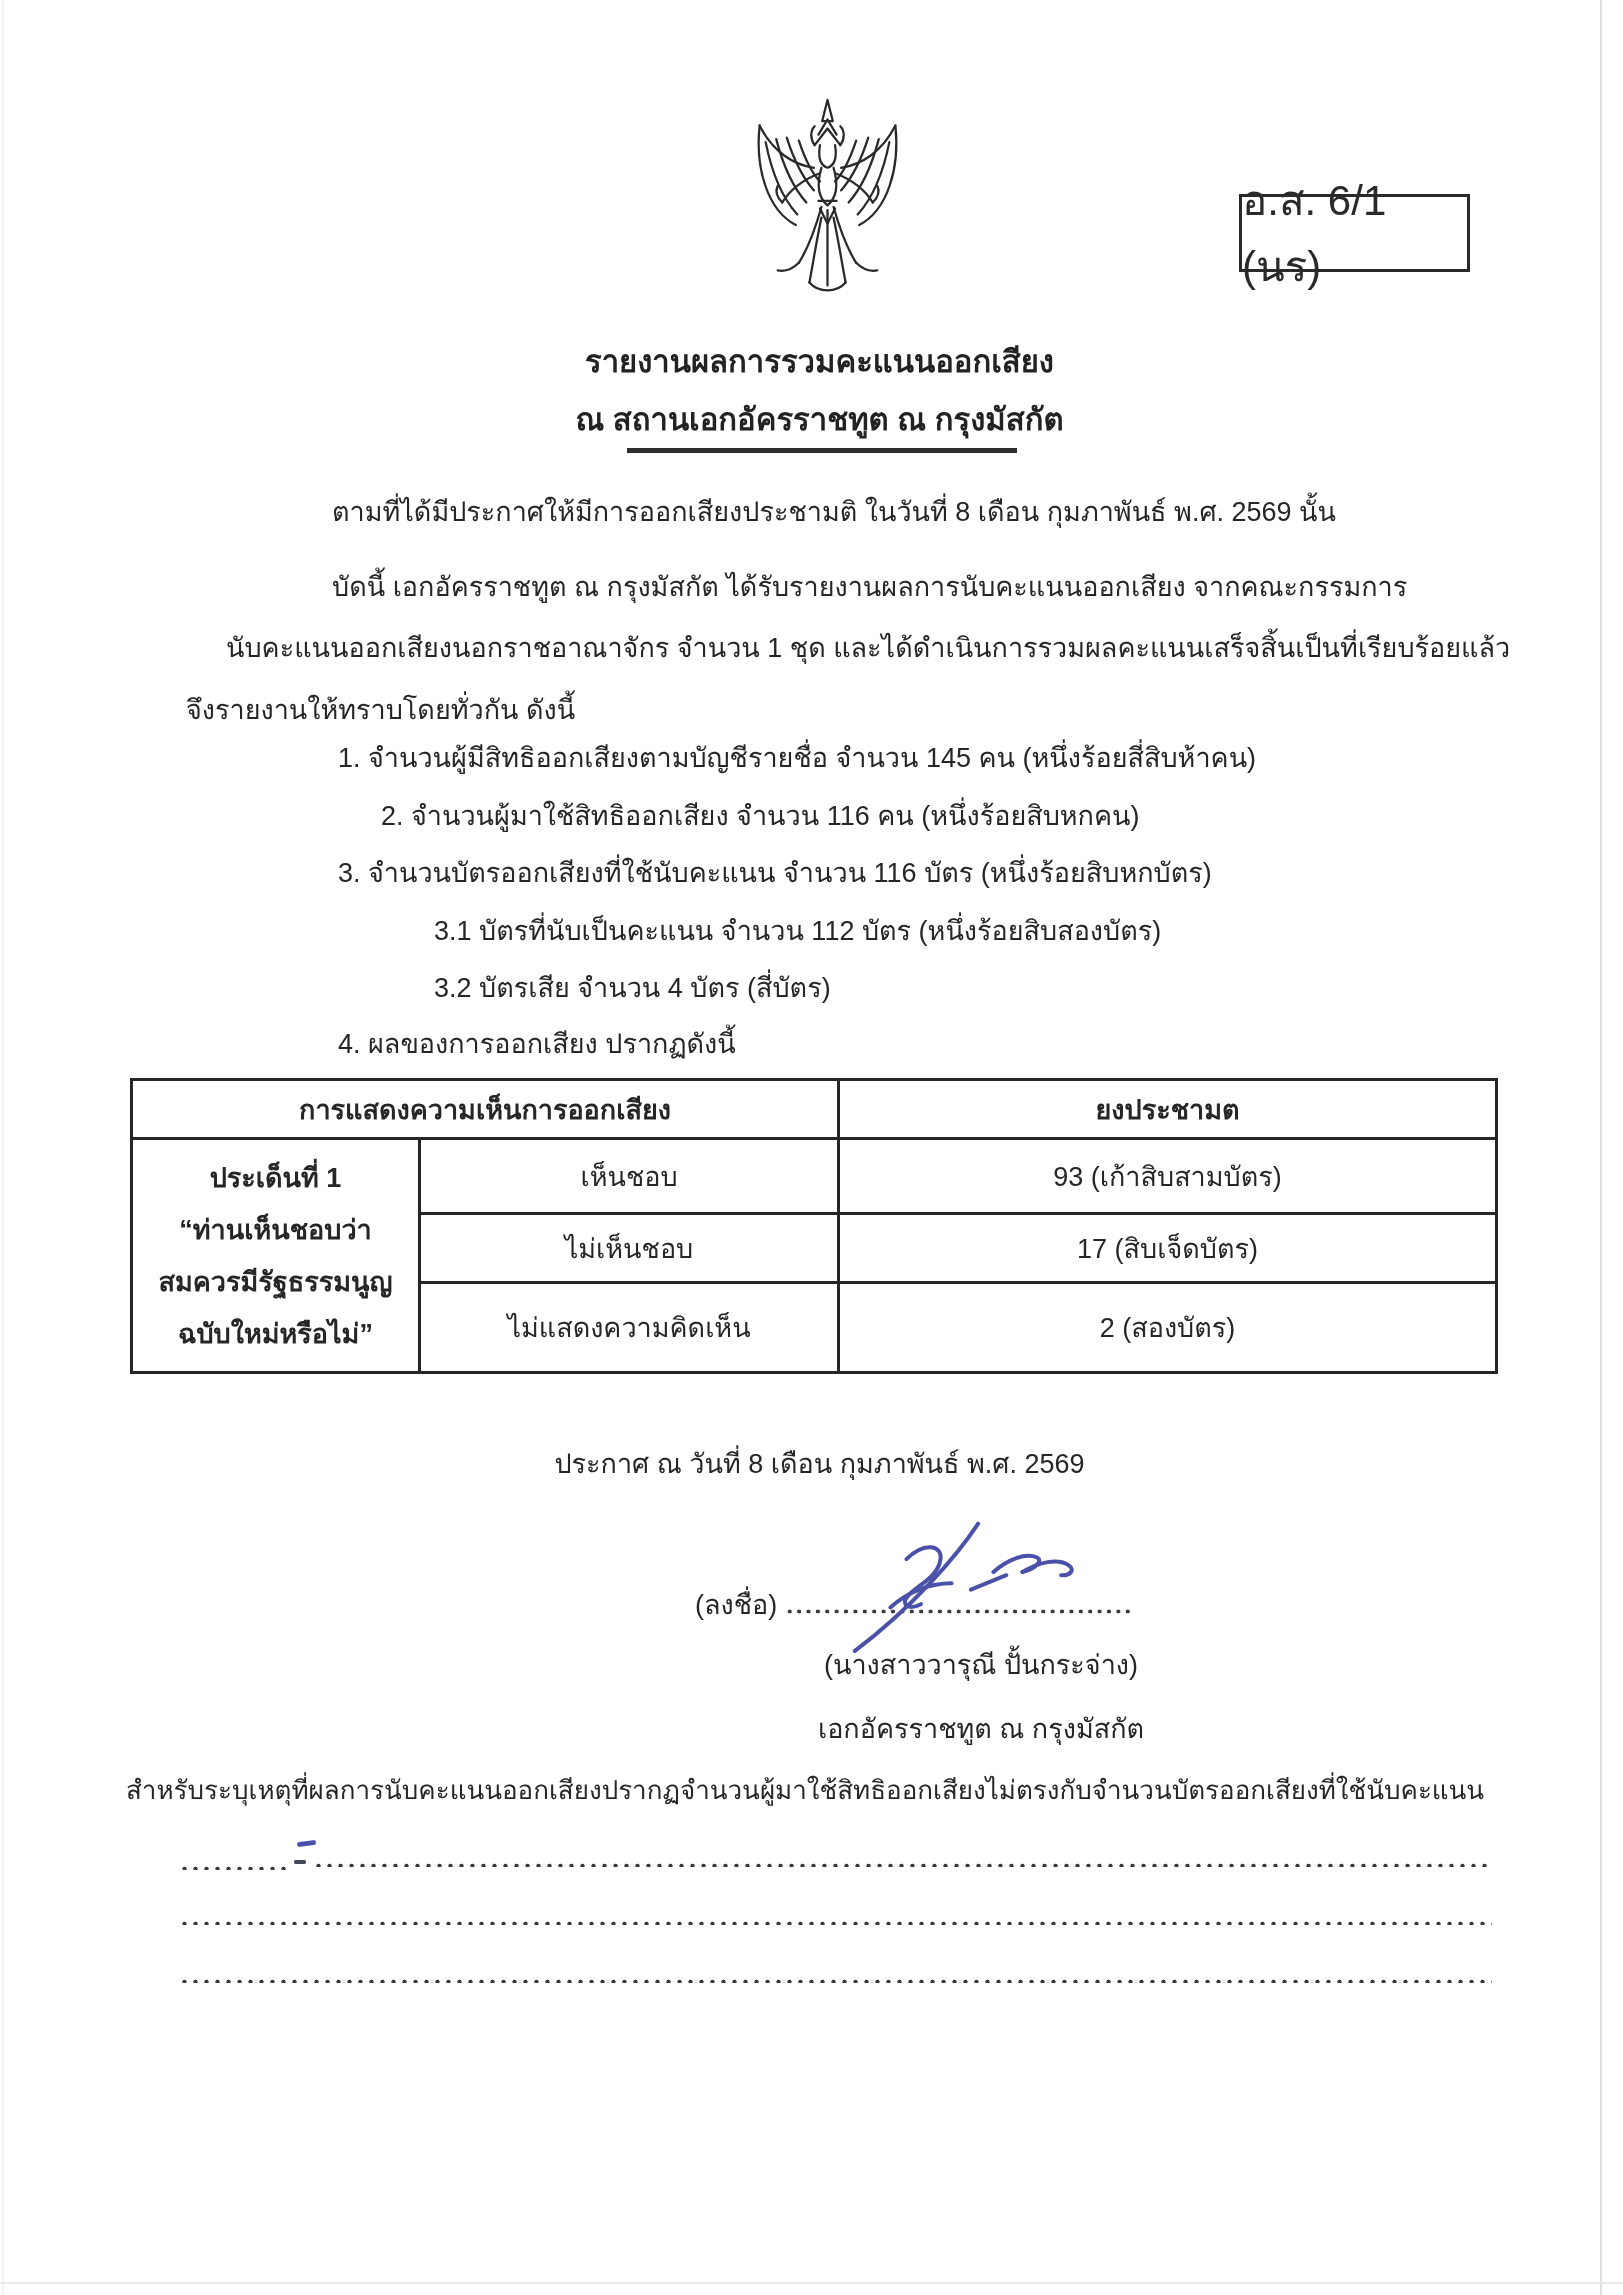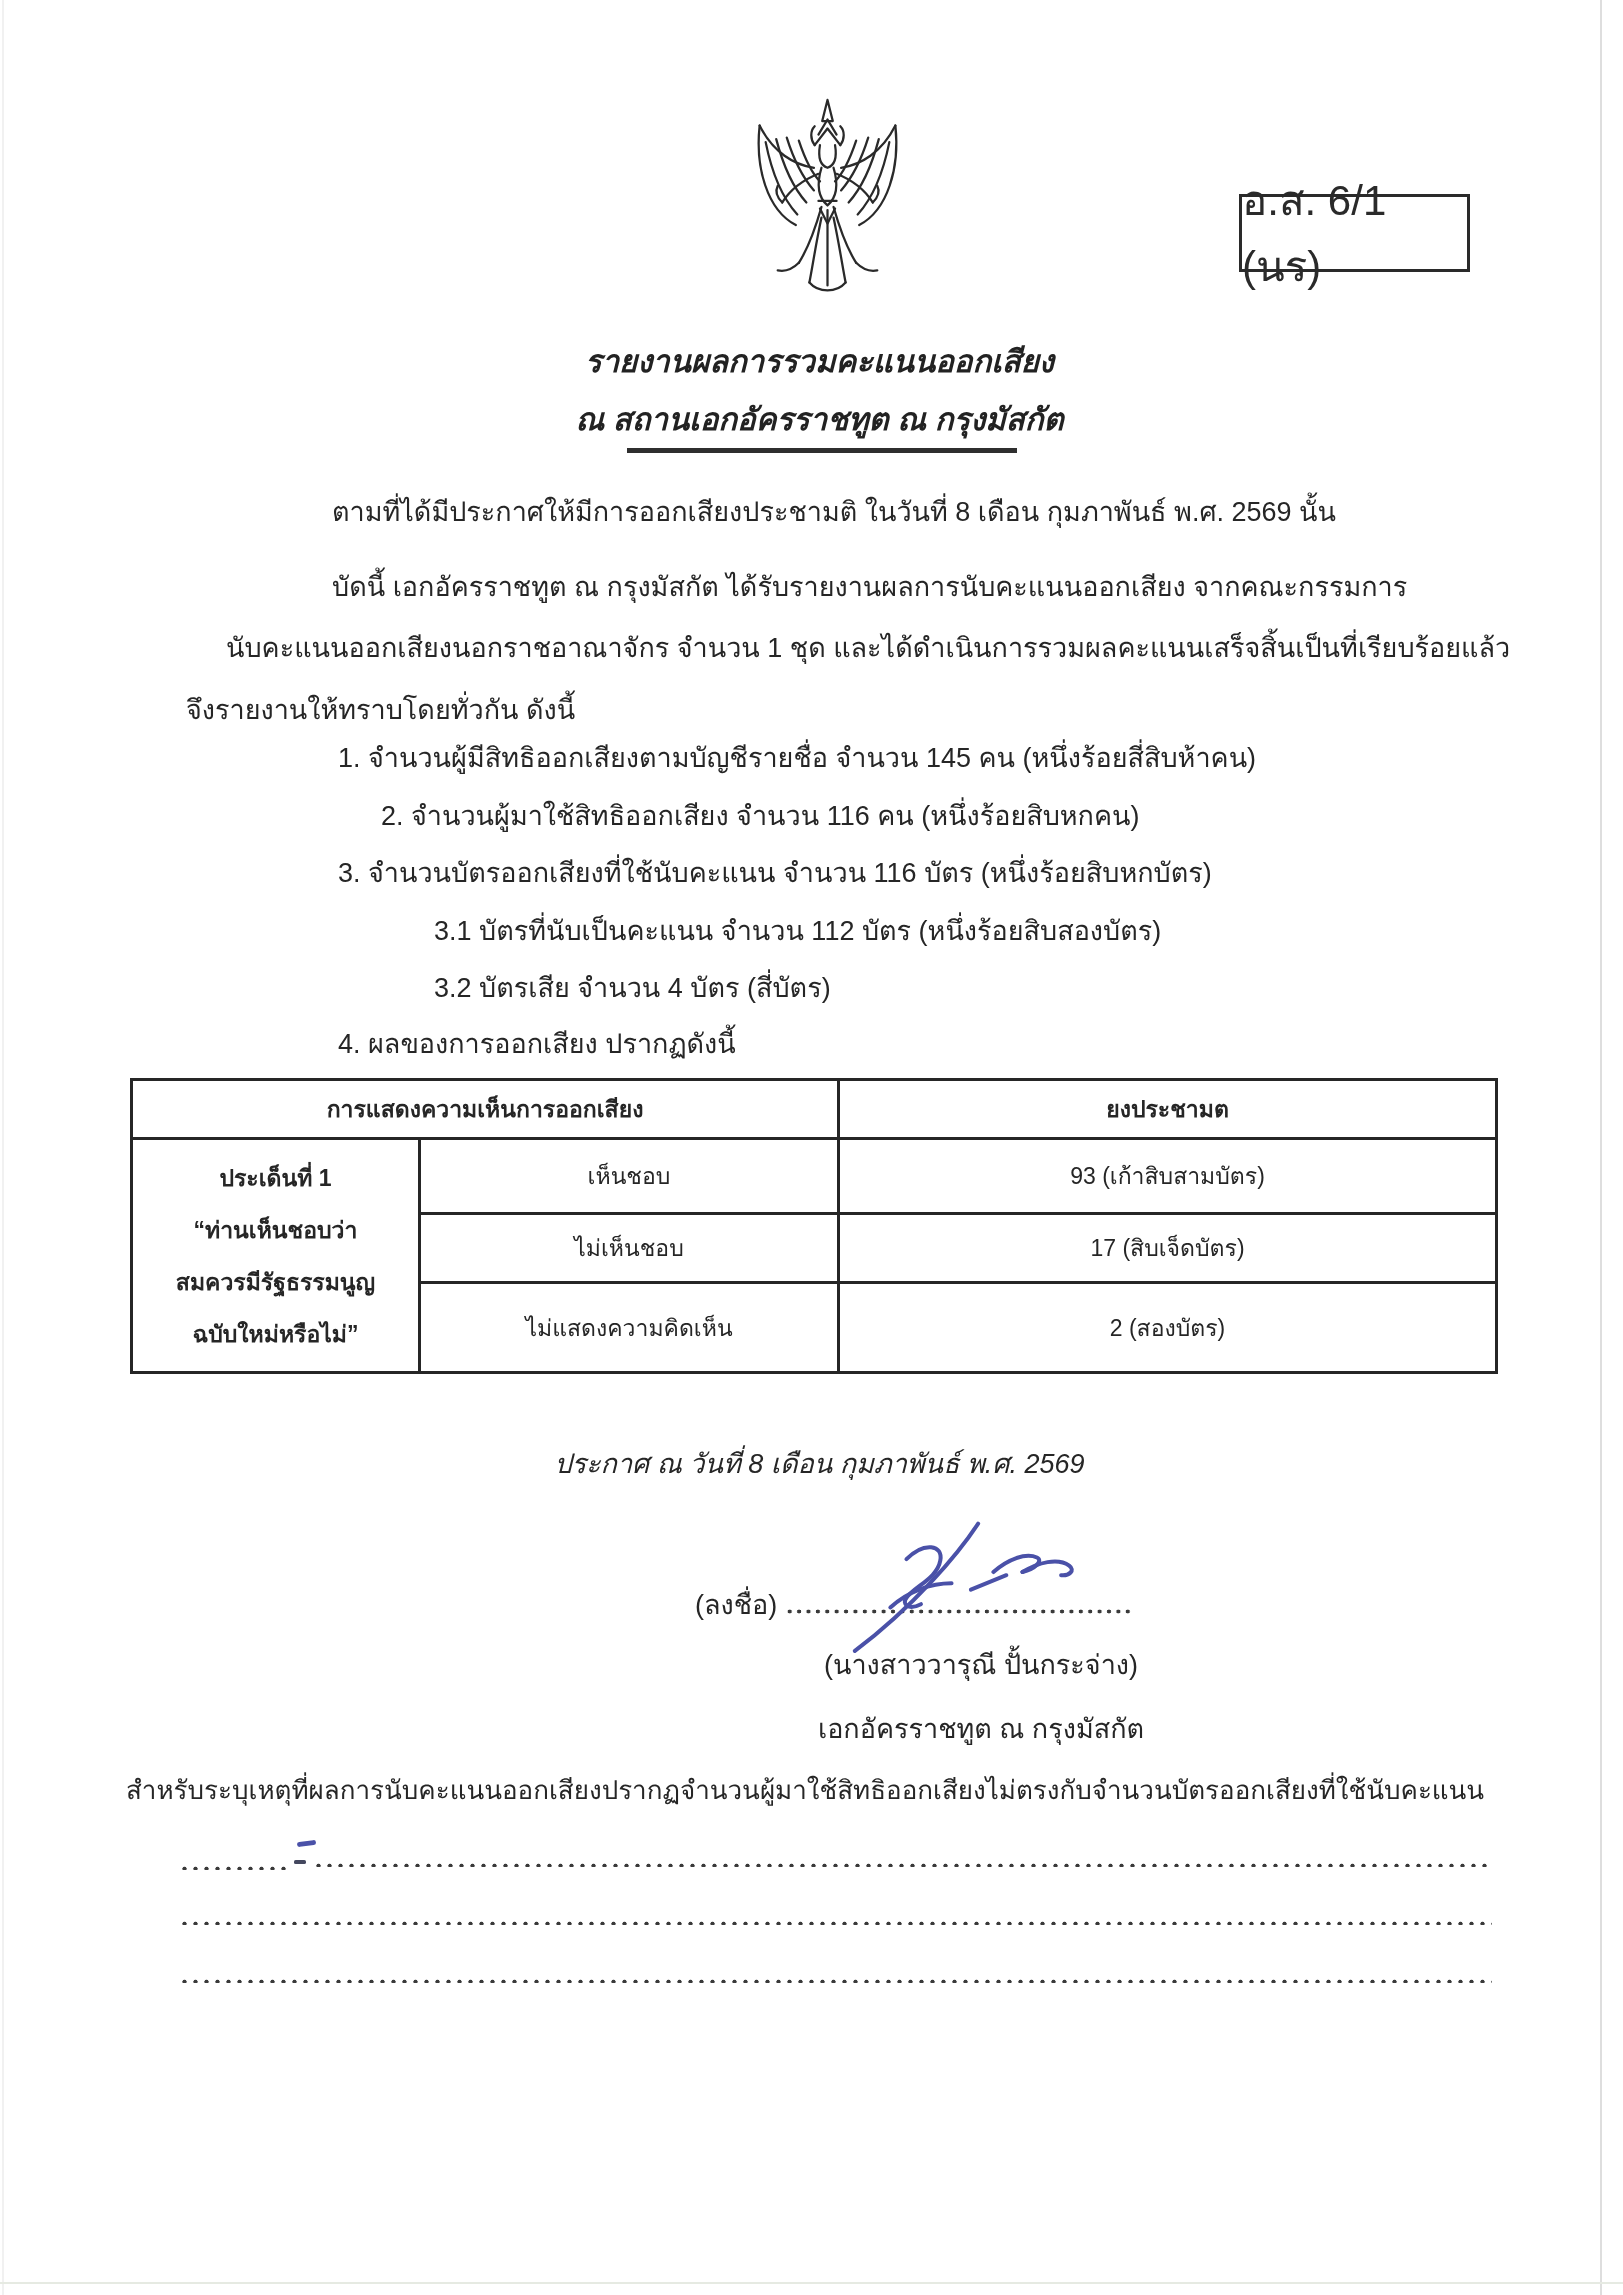--- a/index.html
+++ b/index.html
@@ -3,21 +3,21 @@
 <meta charset="utf-8">
 <style>
   html,body{margin:0;padding:0;}
   body{
     width:1623px;height:2295px;background:#ffffff;position:relative;
     font-family:"Liberation Sans","DejaVu Sans",sans-serif;
     color:#262626;overflow:hidden;
   }
   .abs{position:absolute;}
   .txt{font-size:27px;line-height:35px;white-space:nowrap;}
-  .center{left:16px;right:0;text-align:center;font-style:italic;}
+  .center{left:16px;right:0;text-align:center;}
 
   
   #garuda{left:737px;top:94px;}
 
   
   .form-box{
     left:1239px;top:194px;width:225px;height:72px;
     border:3.1px solid #2a2a2a;display:flex;align-items:center;justify-content:center;
     font-size:42px;color:#2a2a2a;
   }
@@ -26,21 +26,21 @@
   #title1{top:336px;}
   #title2{top:394px;}
   #title-rule{left:627px;top:448px;width:390px;height:4.7px;background:#2f2f2f;}
 
   
   #result-table{
     position:absolute;left:130px;top:1078px;width:1365px;
     border-collapse:collapse;table-layout:fixed;
   }
   #result-table td{
-    border:3.1px solid #262626;font-size:23px;color:#262626;
+    border:3.1px solid #262626;font-size:27px;color:#262626;
     text-align:center;vertical-align:middle;padding:0 6.3px;
   }
   #result-table td.issue{font-weight:bold;line-height:52px;margin-top:46px;}
   #result-table td.hdr{font-weight:bold;}
 
   
   .dotline{
     height:5.5px;
     background-image:radial-gradient(circle,#3a3a3a 1.9px,rgba(0,0,0,0) 2.4px);
     background-size:11px 5.5px;background-repeat:repeat-x;background-position:0 1.6px;

